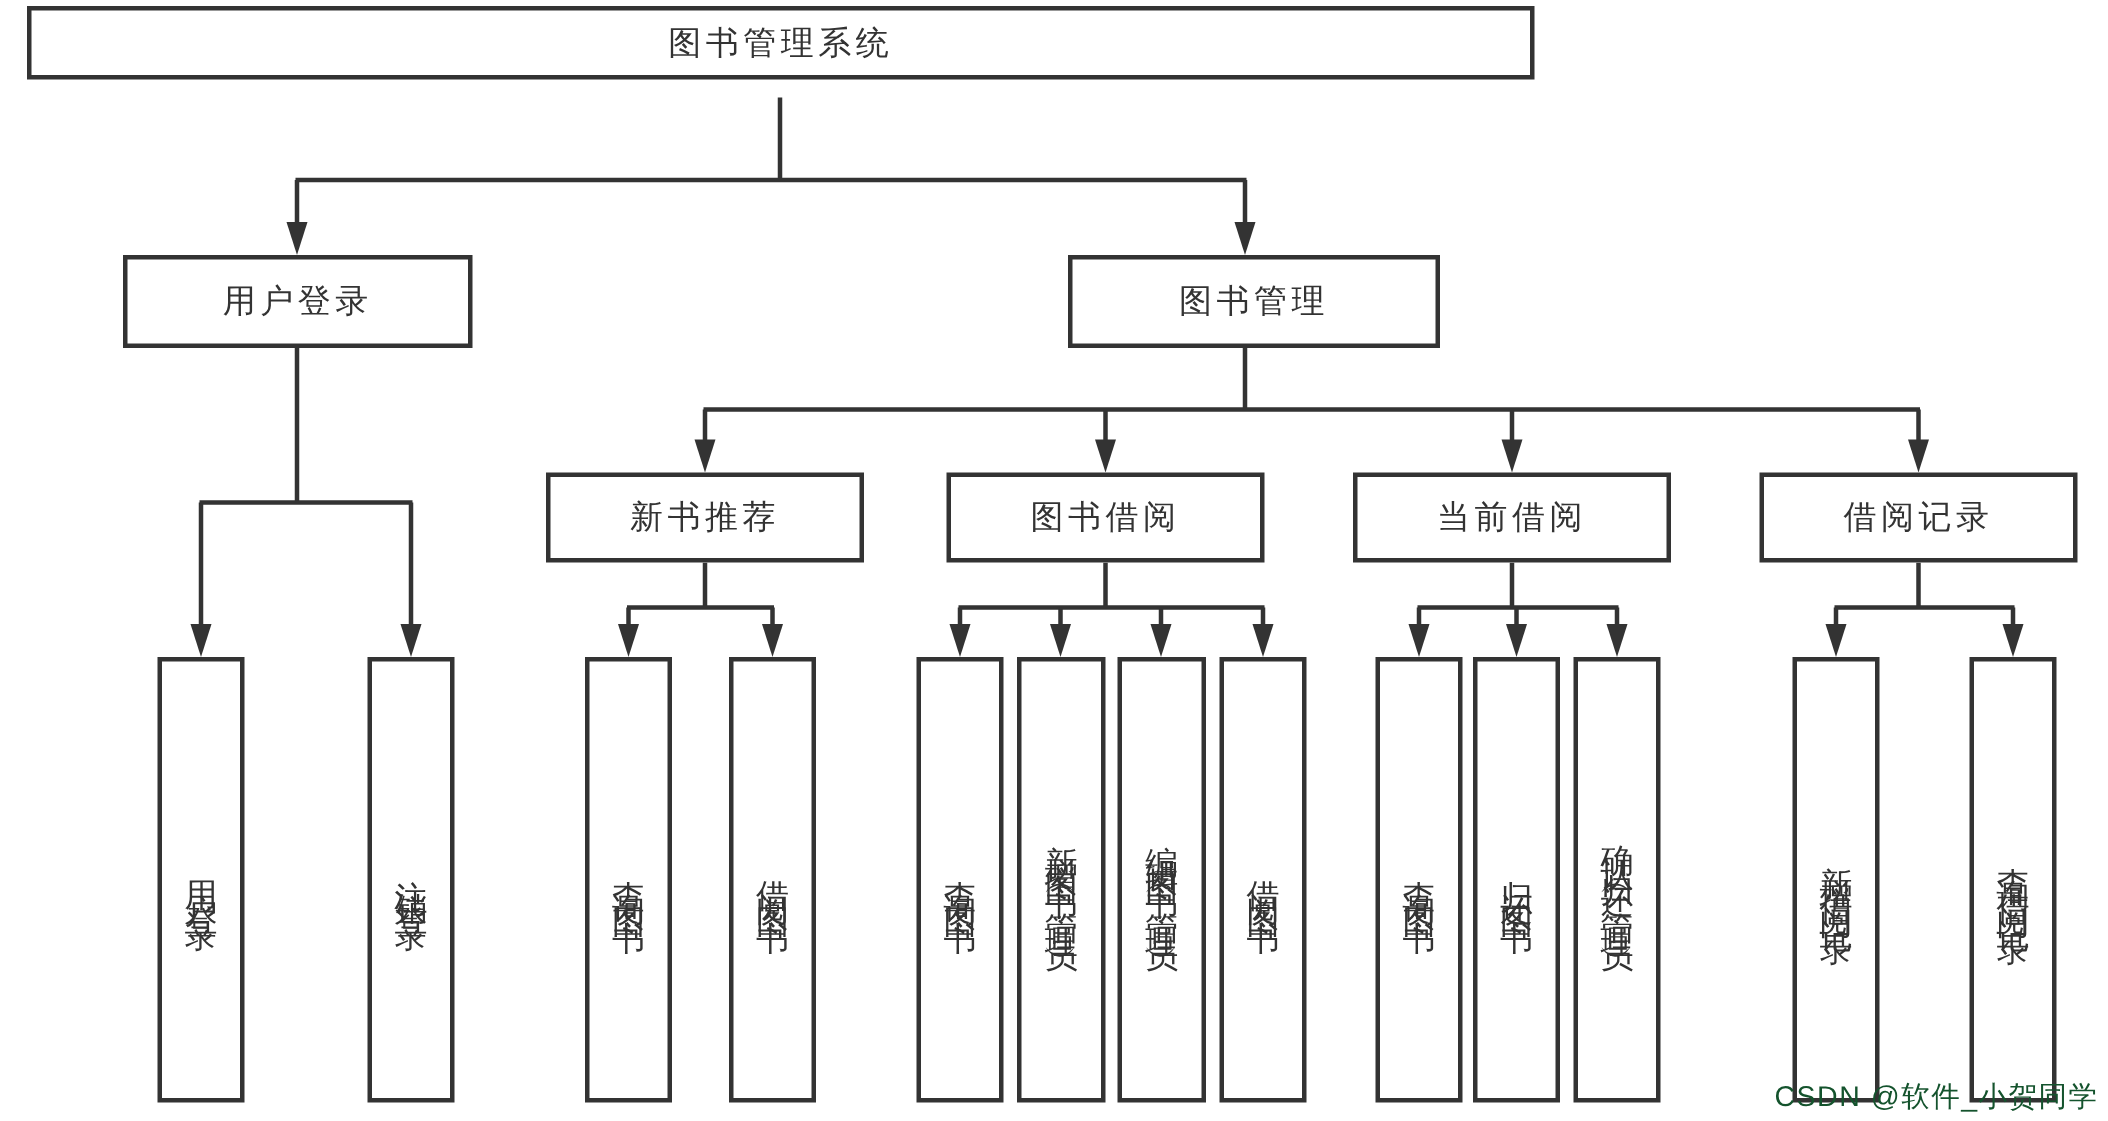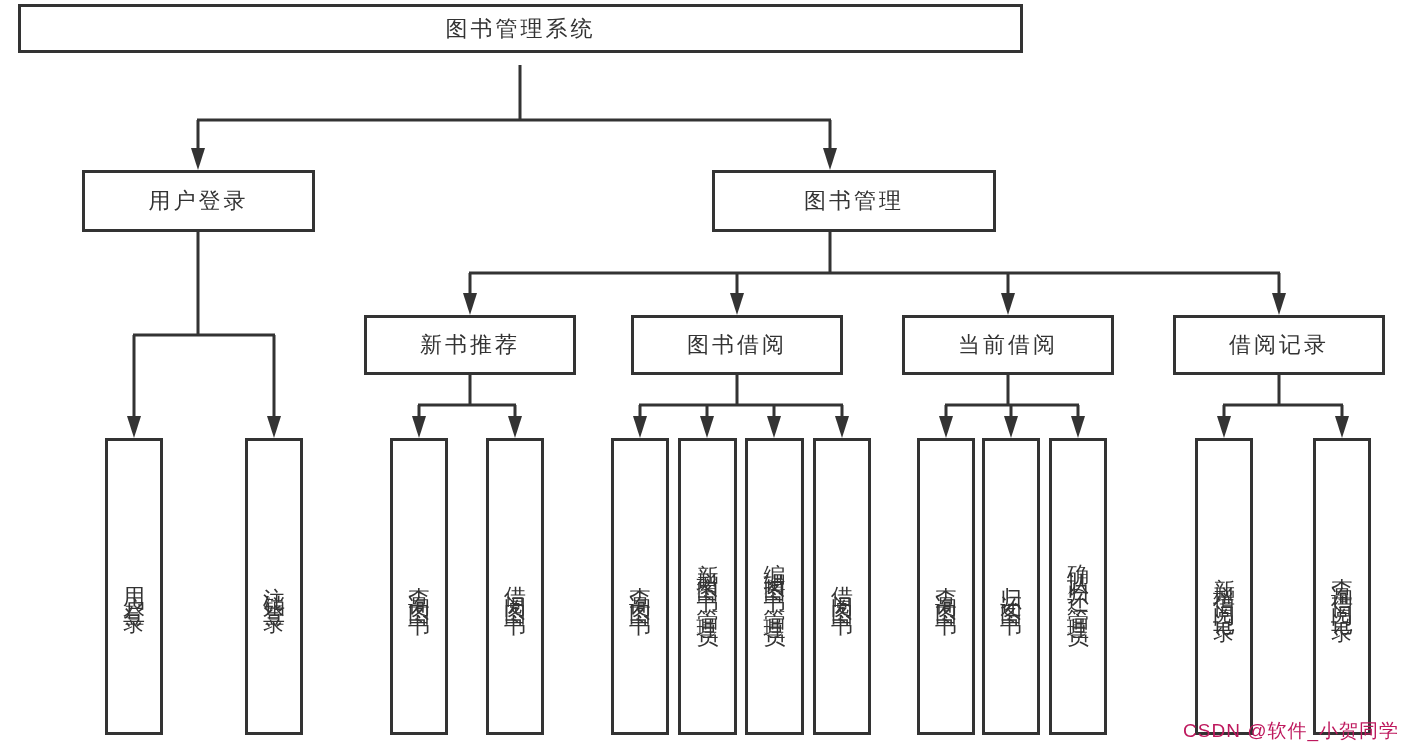--- a/index.html
+++ b/index.html
@@ -33,21 +33,21 @@
     color: #333333;
   }
   .hlabel {
     font-size: 22px;
     letter-spacing: 3px;
     white-space: nowrap;
   }
   
   .root  { left: 18px;  top: 4px;  width: 1005px; height: 49px; }
   .l2a   { left: 82px;  top: 170px; width: 233px;  height: 62px; }
-  .l2b   { left: 712px; top: 170px; width: 284px;  height: 62px; }
+  .l2b   { left: 712px; top: 170px; width: 248px;  height: 62px; }
   .l3    { top: 315px;  height: 60px; width: 212px; }
   .l3a   { left: 364px; }
   .l3b   { left: 631px; }
   .l3c   { left: 902px; justify-content: center; }
   .l3d   { left: 1173px; }
   
   .leaf {
     top: 438px;
     height: 297px;
     width: 58px;
@@ -72,21 +72,21 @@
   .lf10 { left: 982px; }
   .lf11 { left: 1049px; }
   .lf12 { left: 1195px; }
   .lf13 { left: 1313px; }
   .watermark {
     position: absolute;
     right: 6px;
     bottom: 3px;
     font-size: 19px;
     letter-spacing: 1px;
-    color: #be185d;
+    color: #14532d;
     z-index: 10;
     white-space: nowrap;
   }
 </style>
 </head>
 <body>
 
 <div class="canvas">
 
   <svg class="connectors" viewBox="0 0 1405 747" xmlns="http://www.w3.org/2000/svg" aria-hidden="true">

